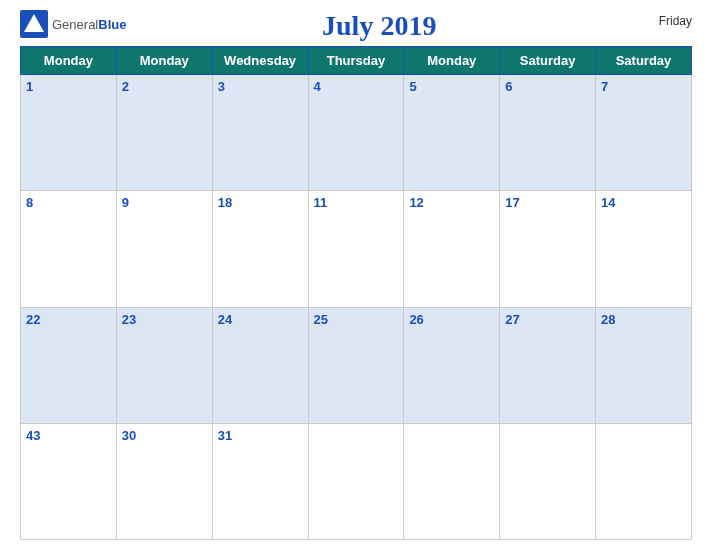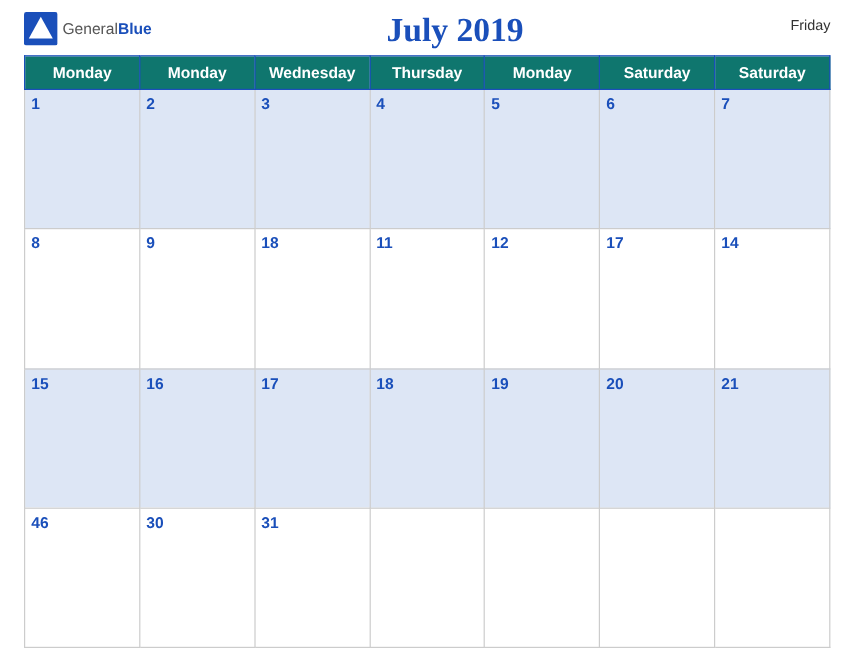--- a/index.html
+++ b/index.html
@@ -152,30 +152,30 @@
       <tr>
         <td>8</td>
         <td>9</td>
         <td>18</td>
         <td>11</td>
         <td>12</td>
         <td>17</td>
         <td>14</td>
       </tr>
       <tr>
-        <td>15</td>
-        <td>16</td>
-        <td>17</td>
-        <td>18</td>
-        <td>19</td>
-        <td>20</td>
-        <td>21</td>
+        <td>22</td>
+        <td>23</td>
+        <td>24</td>
+        <td>25</td>
+        <td>26</td>
+        <td>27</td>
+        <td>28</td>
       </tr>
       <tr>
-        <td>46</td>
+        <td>43</td>
         <td>30</td>
         <td>31</td>
         <td class="empty"></td>
         <td class="empty"></td>
         <td class="empty"></td>
         <td class="empty"></td>
       </tr>
     </tbody>
 </table>
 

